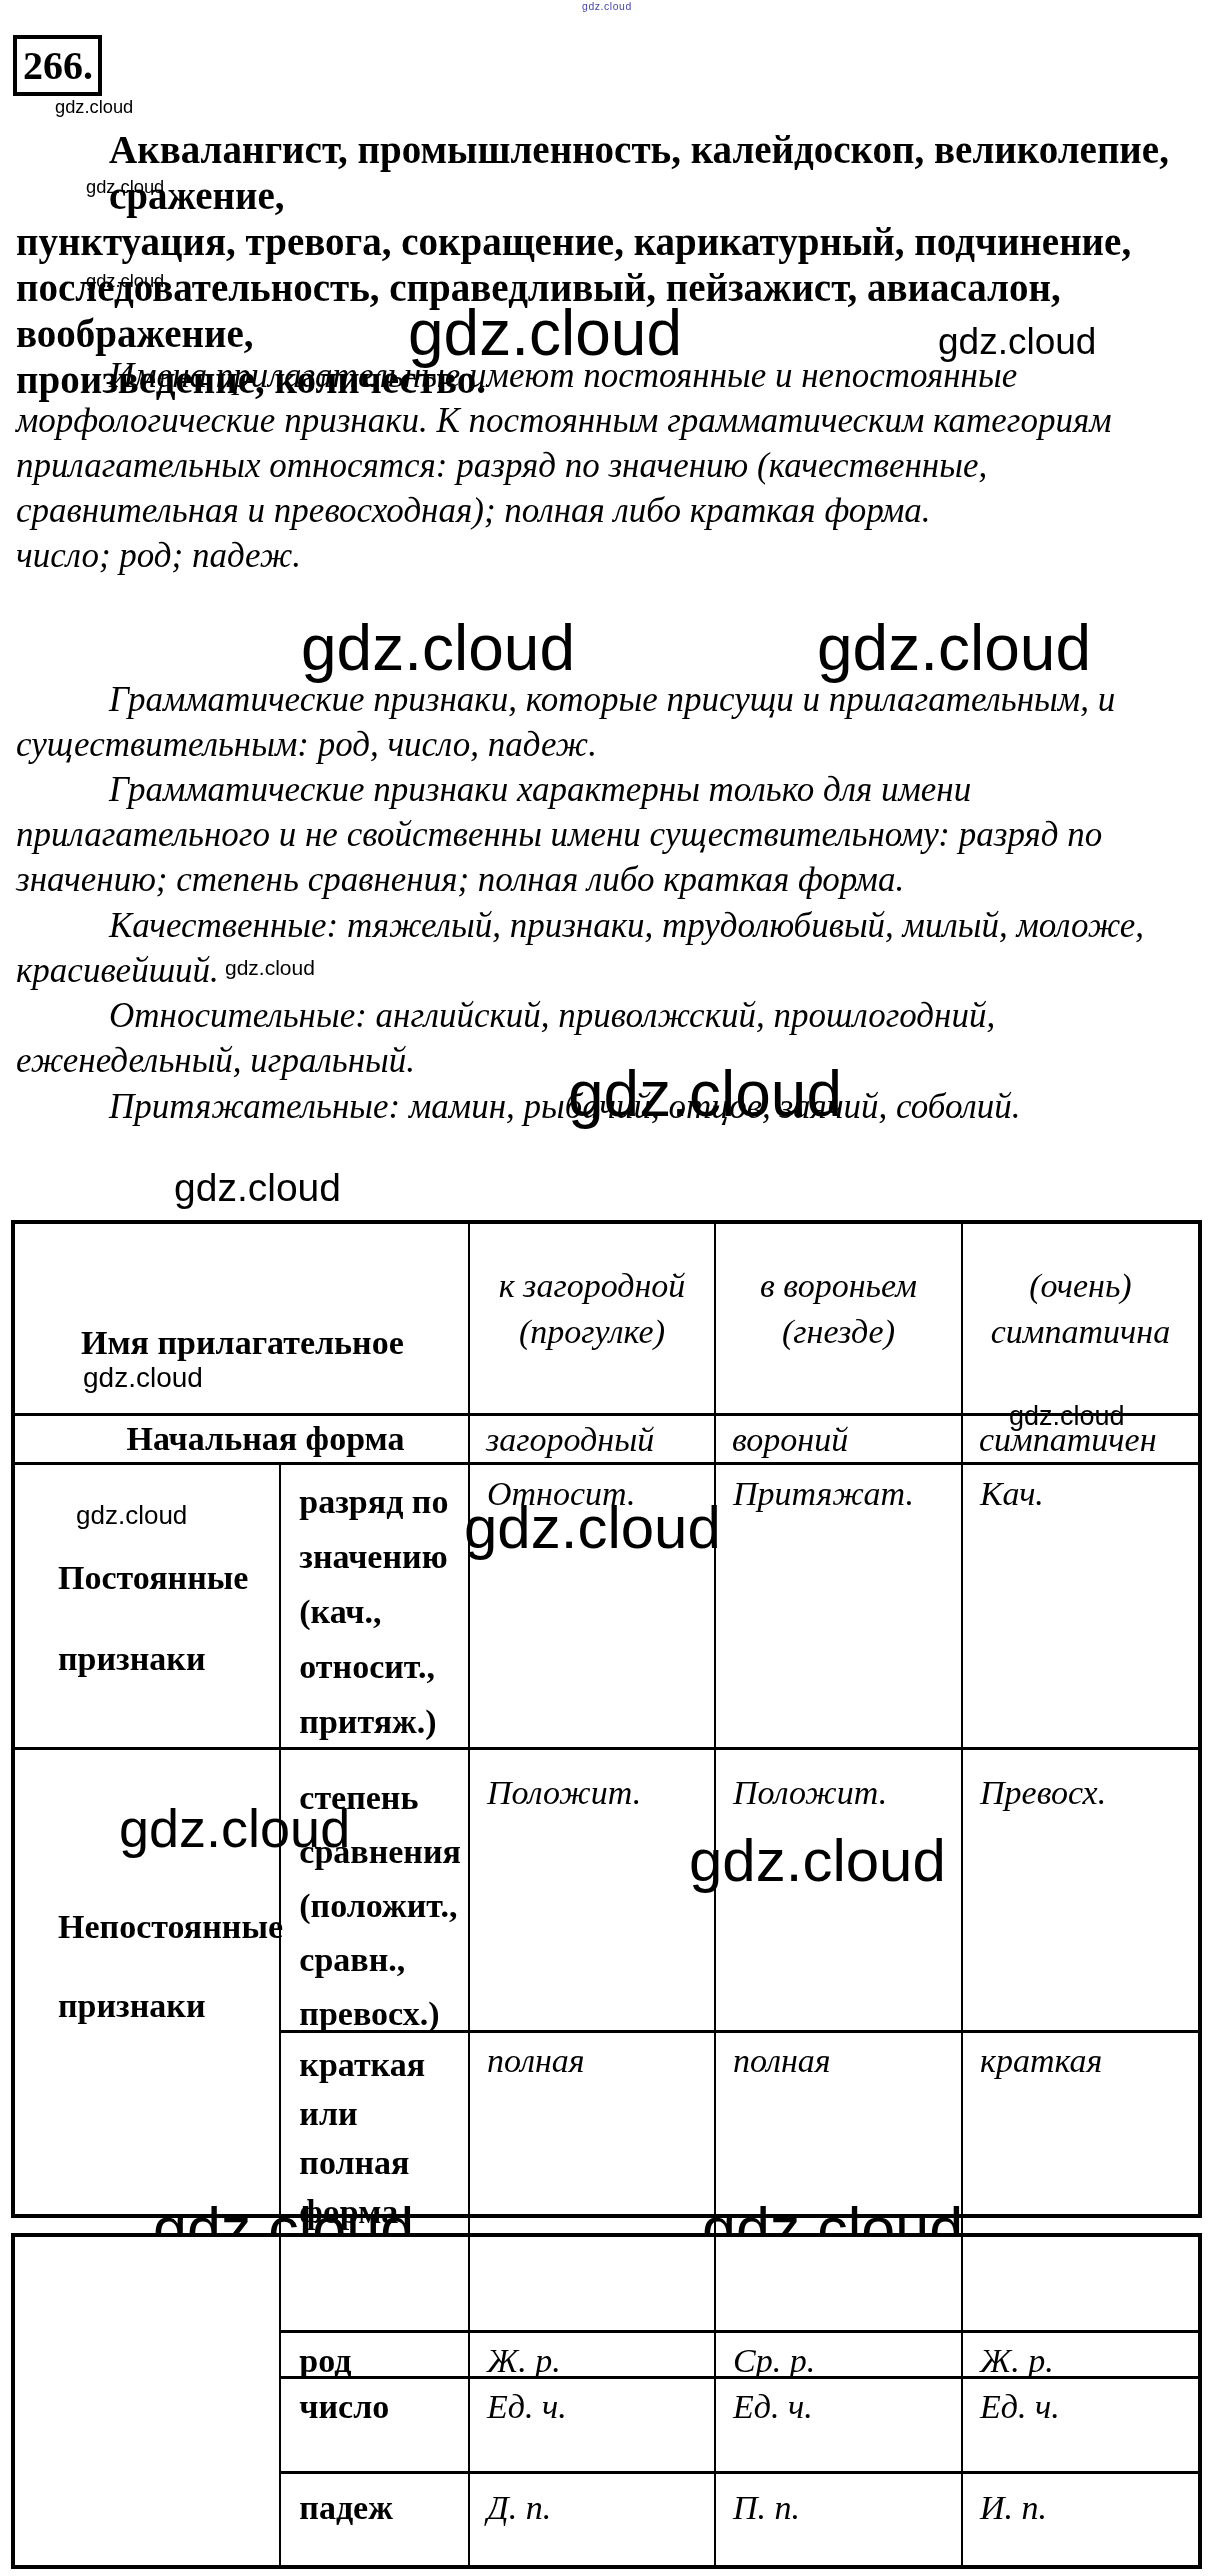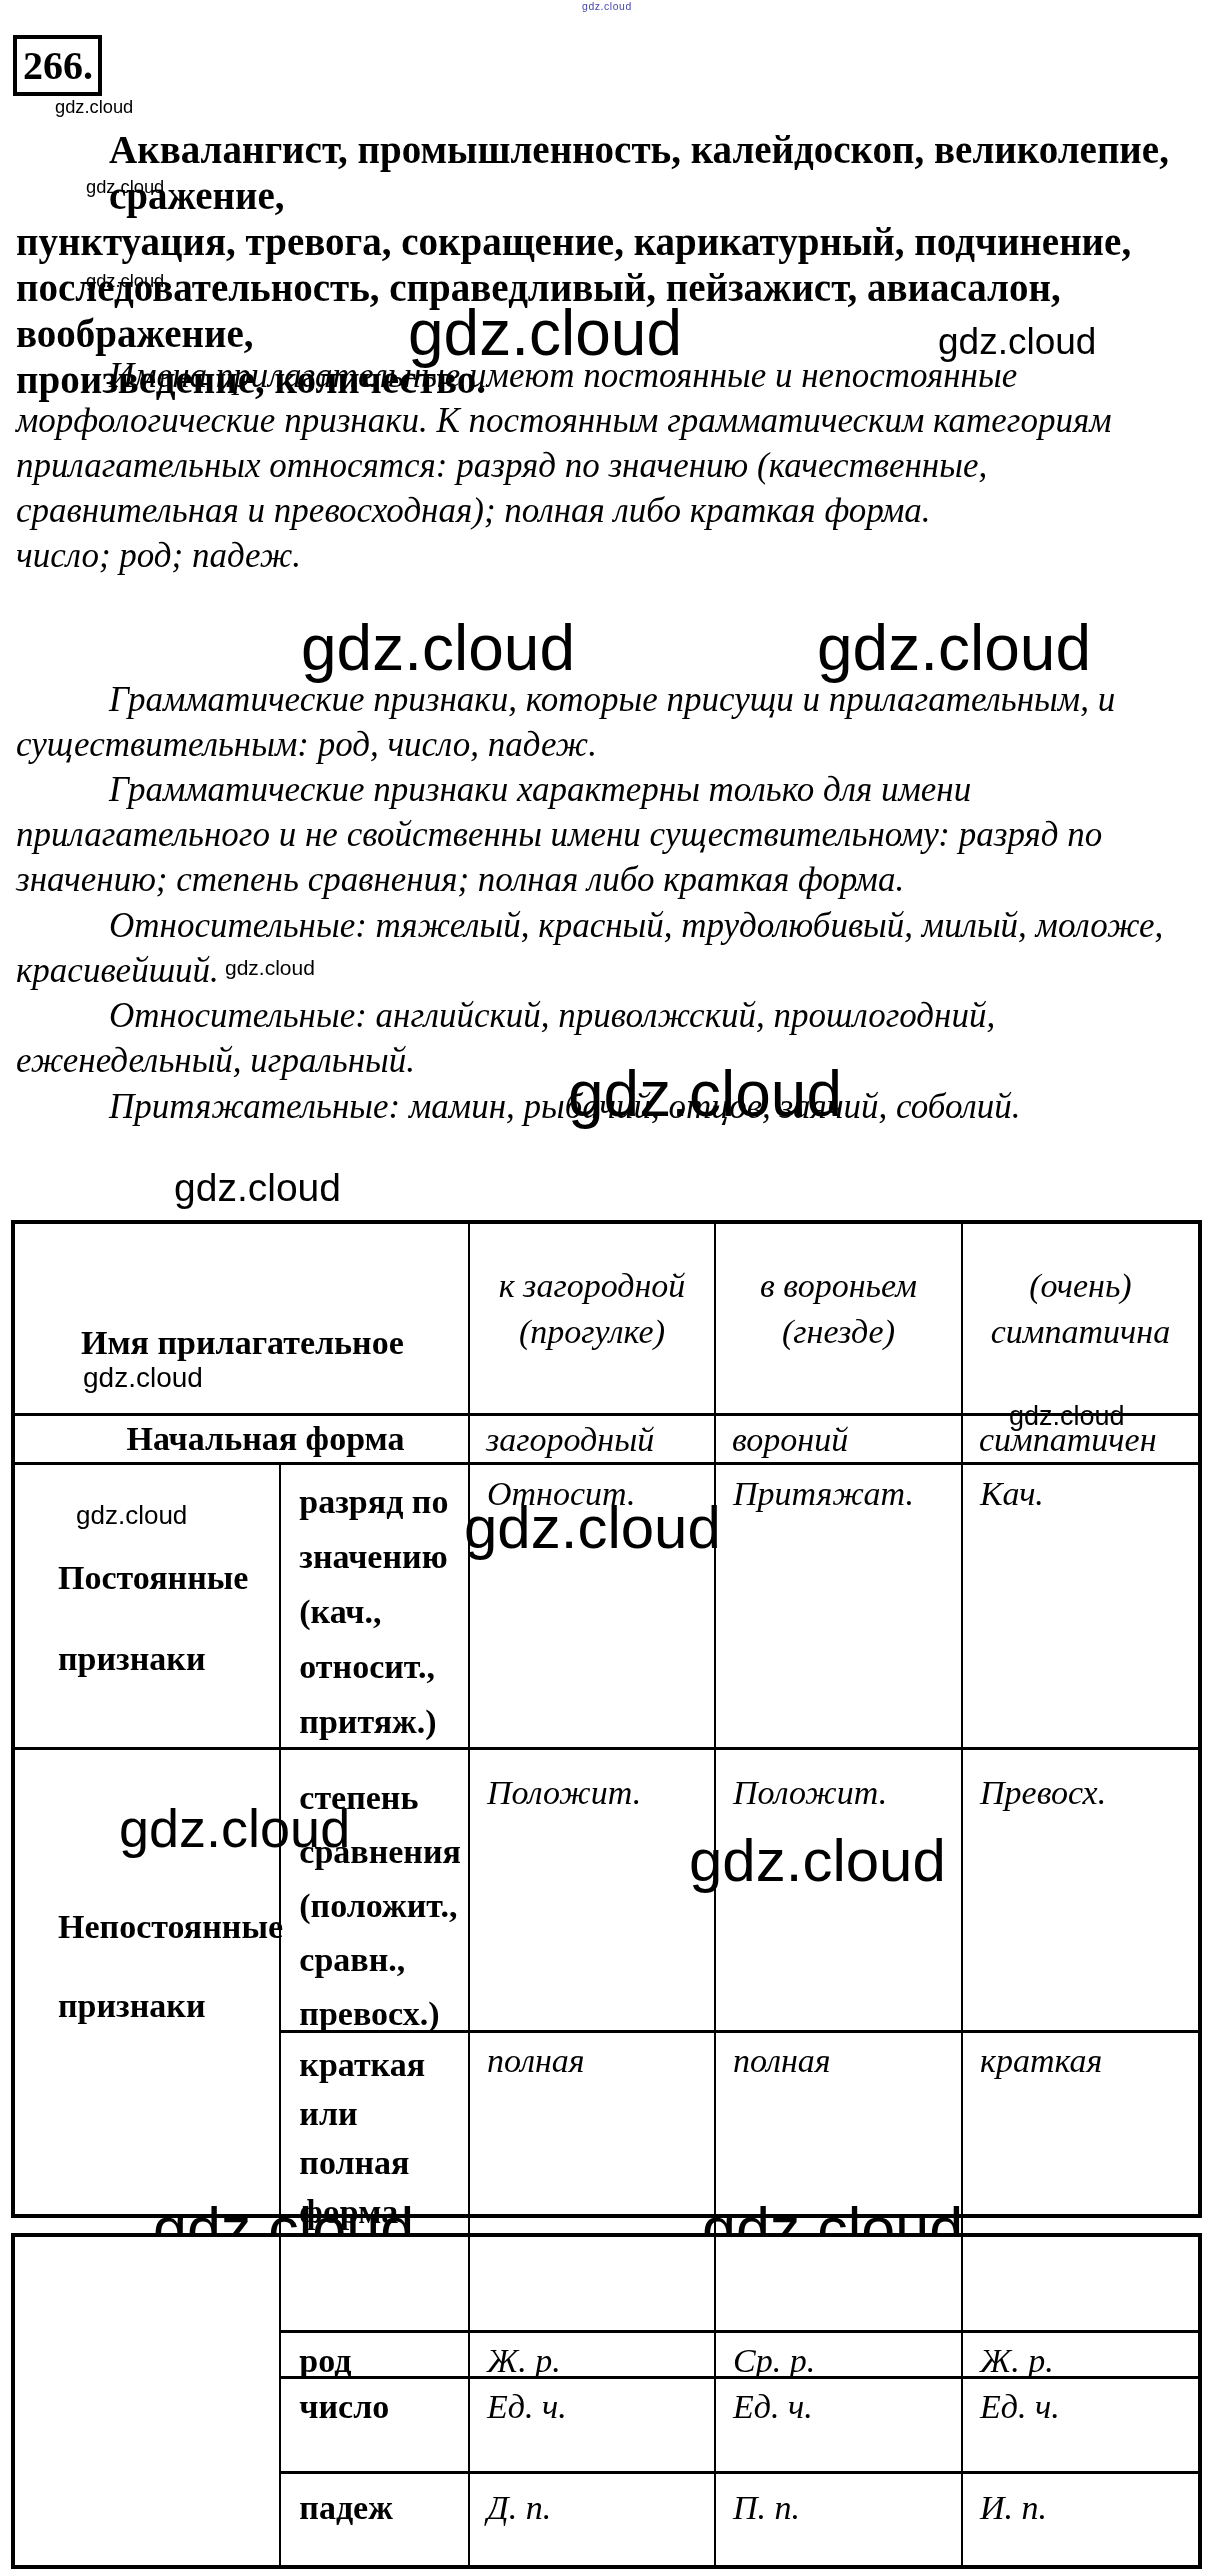--- a/index.html
+++ b/index.html
@@ -115,21 +115,21 @@
     <span class="ln">существительным: род, число, падеж.</span>
   </div>
 
   <div class="para it p4">
     <span class="ln ind">Грамматические признаки характерны только для имени</span>
     <span class="ln">прилагательного и не свойственны имени существительному: разряд по</span>
     <span class="ln">значению; степень сравнения; полная либо краткая форма.</span>
   </div>
 
   <div class="para it p5">
-    <span class="ln ind">Относительные: тяжелый, красный, трудолюбивый, милый, моложе,</span>
+    <span class="ln ind">Качественные: тяжелый, признаки, трудолюбивый, милый, моложе,</span>
     <span class="ln">красивейший.</span>
   </div>
   <span class="wm wms2" style="left:225px;top:957px">gdz.cloud</span>
 
   <div class="para it p6">
     <span class="ln ind">Относительные: английский, приволжский, прошлогодний,</span>
     <span class="ln">еженедельный, игральный.</span>
   </div>
 
   <span class="wm wmxl" style="left:568px;top:1062px">gdz.cloud</span>

